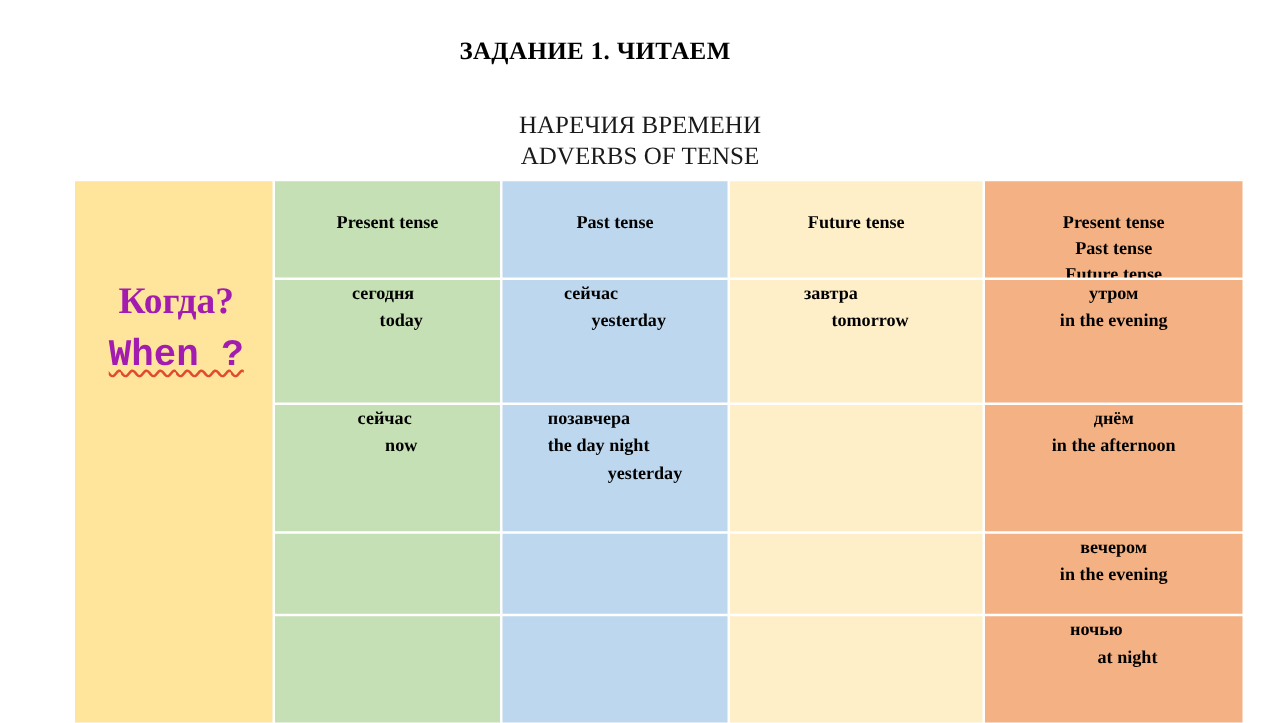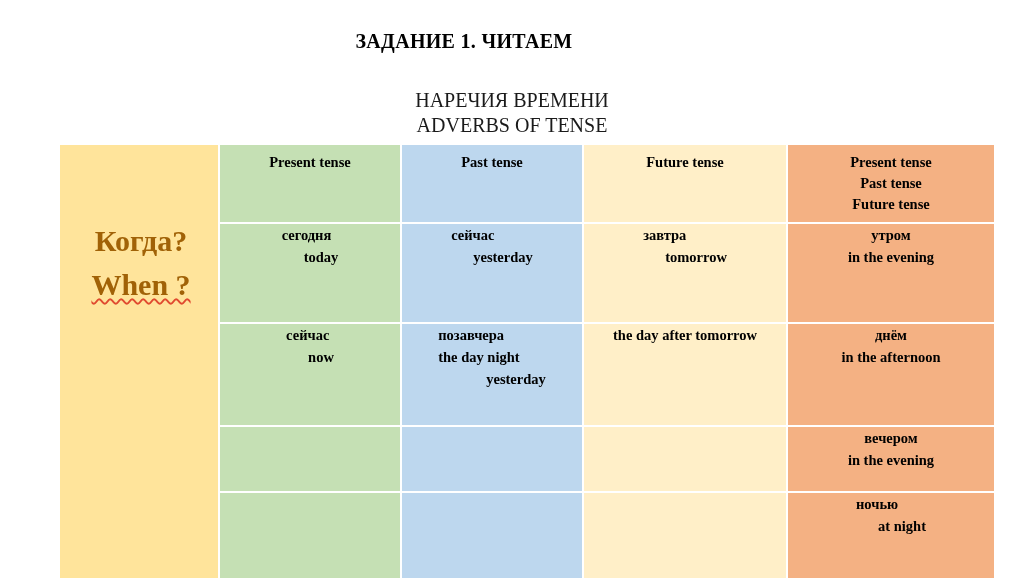--- a/index.html
+++ b/index.html
@@ -12,21 +12,21 @@
     height: 578px;
     position: relative;
     overflow: hidden;
     font-family: "Liberation Serif", "DejaVu Serif", serif;
     color: #000000;
   }
 
   
   #slide-title {
     position: absolute;
-    left: 0;
+    left: 12px;
     top: 30px;
     width: 928px;
     text-align: center;
     font-family: "Liberation Serif", "DejaVu Serif", serif;
     font-weight: bold;
     font-size: 20px;
     letter-spacing: 0.3px;
     color: #000000;
   }
   #subtitle-block {
@@ -83,33 +83,34 @@
     justify-content: flex-start;
     align-items: center;
     padding-top: 74px;
     padding-left: 4px;
   }
   .when-line {
     font-family: "Liberation Serif", "DejaVu Serif", serif;
     font-weight: bold;
     font-size: 30px;
     line-height: 44px;
-    color: #a16207;
+    color: #a21caf;
     white-space: nowrap;
   }
   .when-line.misspelled {
     text-decoration: underline wavy #e04a2f;
     text-decoration-thickness: 1.5px;
     text-underline-offset: 3px;
+    font-family: Liberation Mono, monospace;
   }
 
   
   .header-cell {
     justify-content: flex-start;
-    padding-top: 7px;
+    padding-top: 23px;
   }
   .header-cell .hline {
     font-size: 14.5px;
     font-weight: bold;
     line-height: 21px;
     white-space: nowrap;
   }
 
   
   .body-cell {
@@ -209,21 +210,20 @@
   </div>
   <div class="cell col-past body-cell indent-last">
     <span class="stack offset2">
       <span class="ru">позавчера</span>
       <span class="en">the day night</span>
       <span class="en en-2">yesterday</span>
     </span>
   </div>
   <div class="cell col-future body-cell center-text">
     <span class="stack">
-      <span class="en">the day after tomorrow</span>
     </span>
   </div>
   <div class="cell col-all body-cell center-text">
     <span class="stack">
       <span class="ru">днём</span>
       <span class="en">in the afternoon</span>
     </span>
   </div>
 
   <div class="cell col-present body-cell empty"></div>

